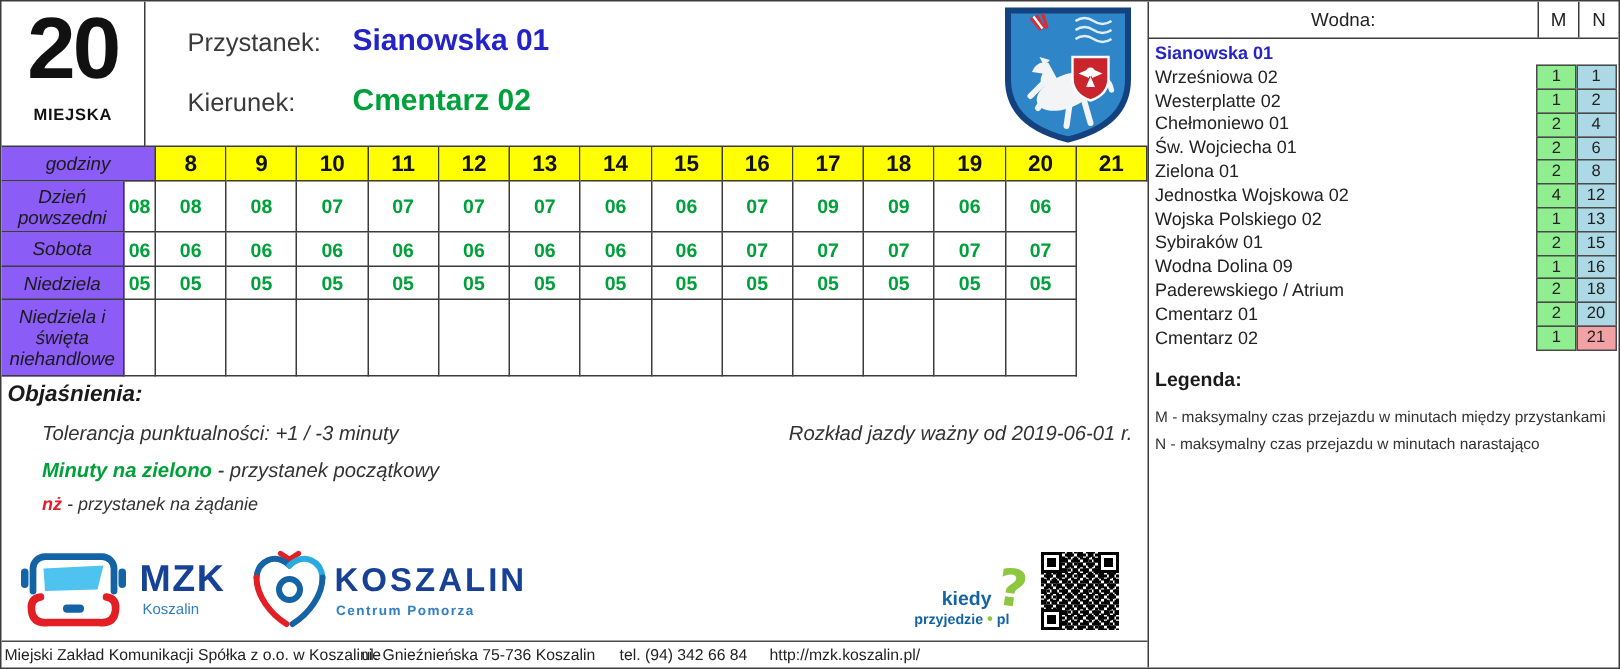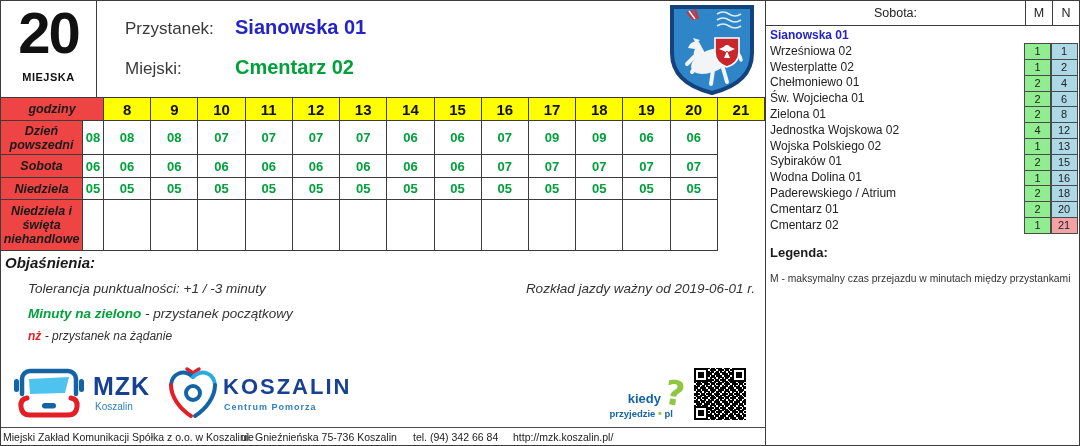--- a/index.html
+++ b/index.html
@@ -22,22 +22,22 @@
   .stop-value{top:15px;color:#2323c8;}
   .dir-value{top:55px;color:#00a03a;}
   #crest{position:absolute;right:10px;top:3px;}
 
   
   #timetable{position:absolute;left:0;top:97px;width:764px;display:grid;
              grid-template-columns:82px 21px repeat(14,1fr);
              grid-template-rows:23px 34px 23px 22px 51px;}
   .tt{border-right:1px solid #3c3c3c;border-bottom:1px solid #3c3c3c;box-sizing:border-box;
       display:flex;align-items:center;justify-content:center;}
-  .gray{background:#ef4444;font-style:italic;font-size:12.5px;color:#1a1a1a;
-        text-align:center;line-height:1.12;font-weight:bold;}
+  .gray{background:#8b5cf6;font-style:italic;font-size:12.5px;color:#1a1a1a;
+        text-align:center;line-height:1.12;}
   .yellow{background:#ffff00;font-weight:bold;font-size:15px;color:#111;}
   .mc{color:#00a03a;font-weight:bold;font-size:13px;}
   .godziny{grid-column:1/3;grid-row:1;}
   .rh{grid-row:1;}
   .dl0{grid-column:1;grid-row:2;} .dl1{grid-column:1;grid-row:3;}
   .dl2{grid-column:1;grid-row:4;} .dl3{grid-column:1;grid-row:5;}
   .minuty{grid-column:2;grid-row:2/6;}
   .minuty-inner{width:10px;word-break:break-all;line-height:1.1;font-size:11px;
                 font-style:italic;text-align:center;color:#1a1a1a;}
   .r0{grid-row:2;} .r1{grid-row:3;} .r2{grid-row:4;} .r3{grid-row:5;}
@@ -110,21 +110,21 @@
 <div id="page">
 
   <div id="line-box">
     <div class="line-number">20</div>
     <div class="line-type">MIEJSKA</div>
   </div>
 
   <div id="header">
     <span class="hdr-line hdr-stop">Przystanek:</span>
     <span class="hdr-value stop-value">Sianowska 01</span>
-    <span class="hdr-line hdr-dir">Miejski:</span>
+    <span class="hdr-line hdr-dir">Kierunek:</span>
     <span class="hdr-value dir-value">Cmentarz 02</span>
     <svg id="crest" width="86" height="92" viewBox="0 0 86 92">
       <path d="M3,3 h80 v46 q0,30 -40,40 q-40,-10 -40,-40 z" fill="#2e86c8" stroke="#14427e" stroke-width="4"></path>
       <path d="M48,10 q6,-4 12,0 q6,4 12,0 M48,16 q6,-4 12,0 q6,4 12,0 M48,22 q6,-4 12,0 q6,4 12,0" stroke="#dfeefb" stroke-width="1.6" fill="none"></path>
       <path d="M22,6 l5,9 M26,5 l3,10 M18,8 l7,8" stroke="#d03038" stroke-width="2.2"></path>
       <path d="M20,7 l6,8" stroke="#ffffff" stroke-width="1.4"></path>
       <ellipse cx="42" cy="57" rx="21" ry="11" transform="rotate(-22 42 57)" fill="#f2f4f6"></ellipse>
       <path d="M30,38 q-8,-2 -11,6 l7,1 q-3,6 1,9 l9,-5 z" fill="#f2f4f6"></path>
       <path d="M24,34 l3,6 l4,-4 z" fill="#f2f4f6"></path>
       <path d="M26,52 l-8,8 M30,58 l-7,10 M44,66 l-2,14 M54,64 l4,14" stroke="#f2f4f6" stroke-width="4" stroke-linecap="round"></path>
@@ -264,21 +264,21 @@
     </div>
     <div id="footer-rule"></div>
     <span class="addr addr-company">Miejski Zakład Komunikacji Spółka z o.o. w Koszalinie</span>
     <span class="addr addr-street">ul.  Gnieźnieńska   75-736 Koszalin</span>
     <span class="addr addr-tel">tel.  (94) 342 66 84</span>
     <span class="addr addr-www">http://mzk.koszalin.pl/</span>
   </div>
 
   <div id="route">
     <div id="route-head">
-      <div class="rt-title">Sobota:</div>
+      <div class="rt-title">Wodna:</div>
       <div class="rt-m">M</div>
       <div class="rt-n">N</div>
     </div>
     <div id="stops">
       <div class="stop-row current">
         <span class="stop-name">Sianowska 01</span>
       </div>
       <div class="stop-row">
         <span class="stop-name">Wrześniowa 02</span>
         <span class="mn m">1</span>
@@ -313,21 +313,21 @@
         <span class="stop-name">Wojska Polskiego 02</span>
         <span class="mn m">1</span>
         <span class="mn n">13</span>
       </div>
       <div class="stop-row">
         <span class="stop-name">Sybiraków 01</span>
         <span class="mn m">2</span>
         <span class="mn n">15</span>
       </div>
       <div class="stop-row">
-        <span class="stop-name">Wodna Dolina 01</span>
+        <span class="stop-name">Wodna Dolina 09</span>
         <span class="mn m">1</span>
         <span class="mn n">16</span>
       </div>
       <div class="stop-row">
         <span class="stop-name">Paderewskiego / Atrium</span>
         <span class="mn m">2</span>
         <span class="mn n">18</span>
       </div>
       <div class="stop-row">
         <span class="stop-name">Cmentarz 01</span>
@@ -336,16 +336,17 @@
       </div>
       <div class="stop-row">
         <span class="stop-name">Cmentarz 02</span>
         <span class="mn m">1</span>
         <span class="mn n n-last">21</span>
       </div>
     </div>
     <div id="legend">
       <div class="lg-title">Legenda:</div>
       <div class="lg-line">M - maksymalny czas przejazdu w minutach między przystankami</div>
+      <div class="lg-line">N - maksymalny czas przejazdu w minutach narastająco</div>
     </div>
   </div>
 
 </div>
 
 </body></html>

